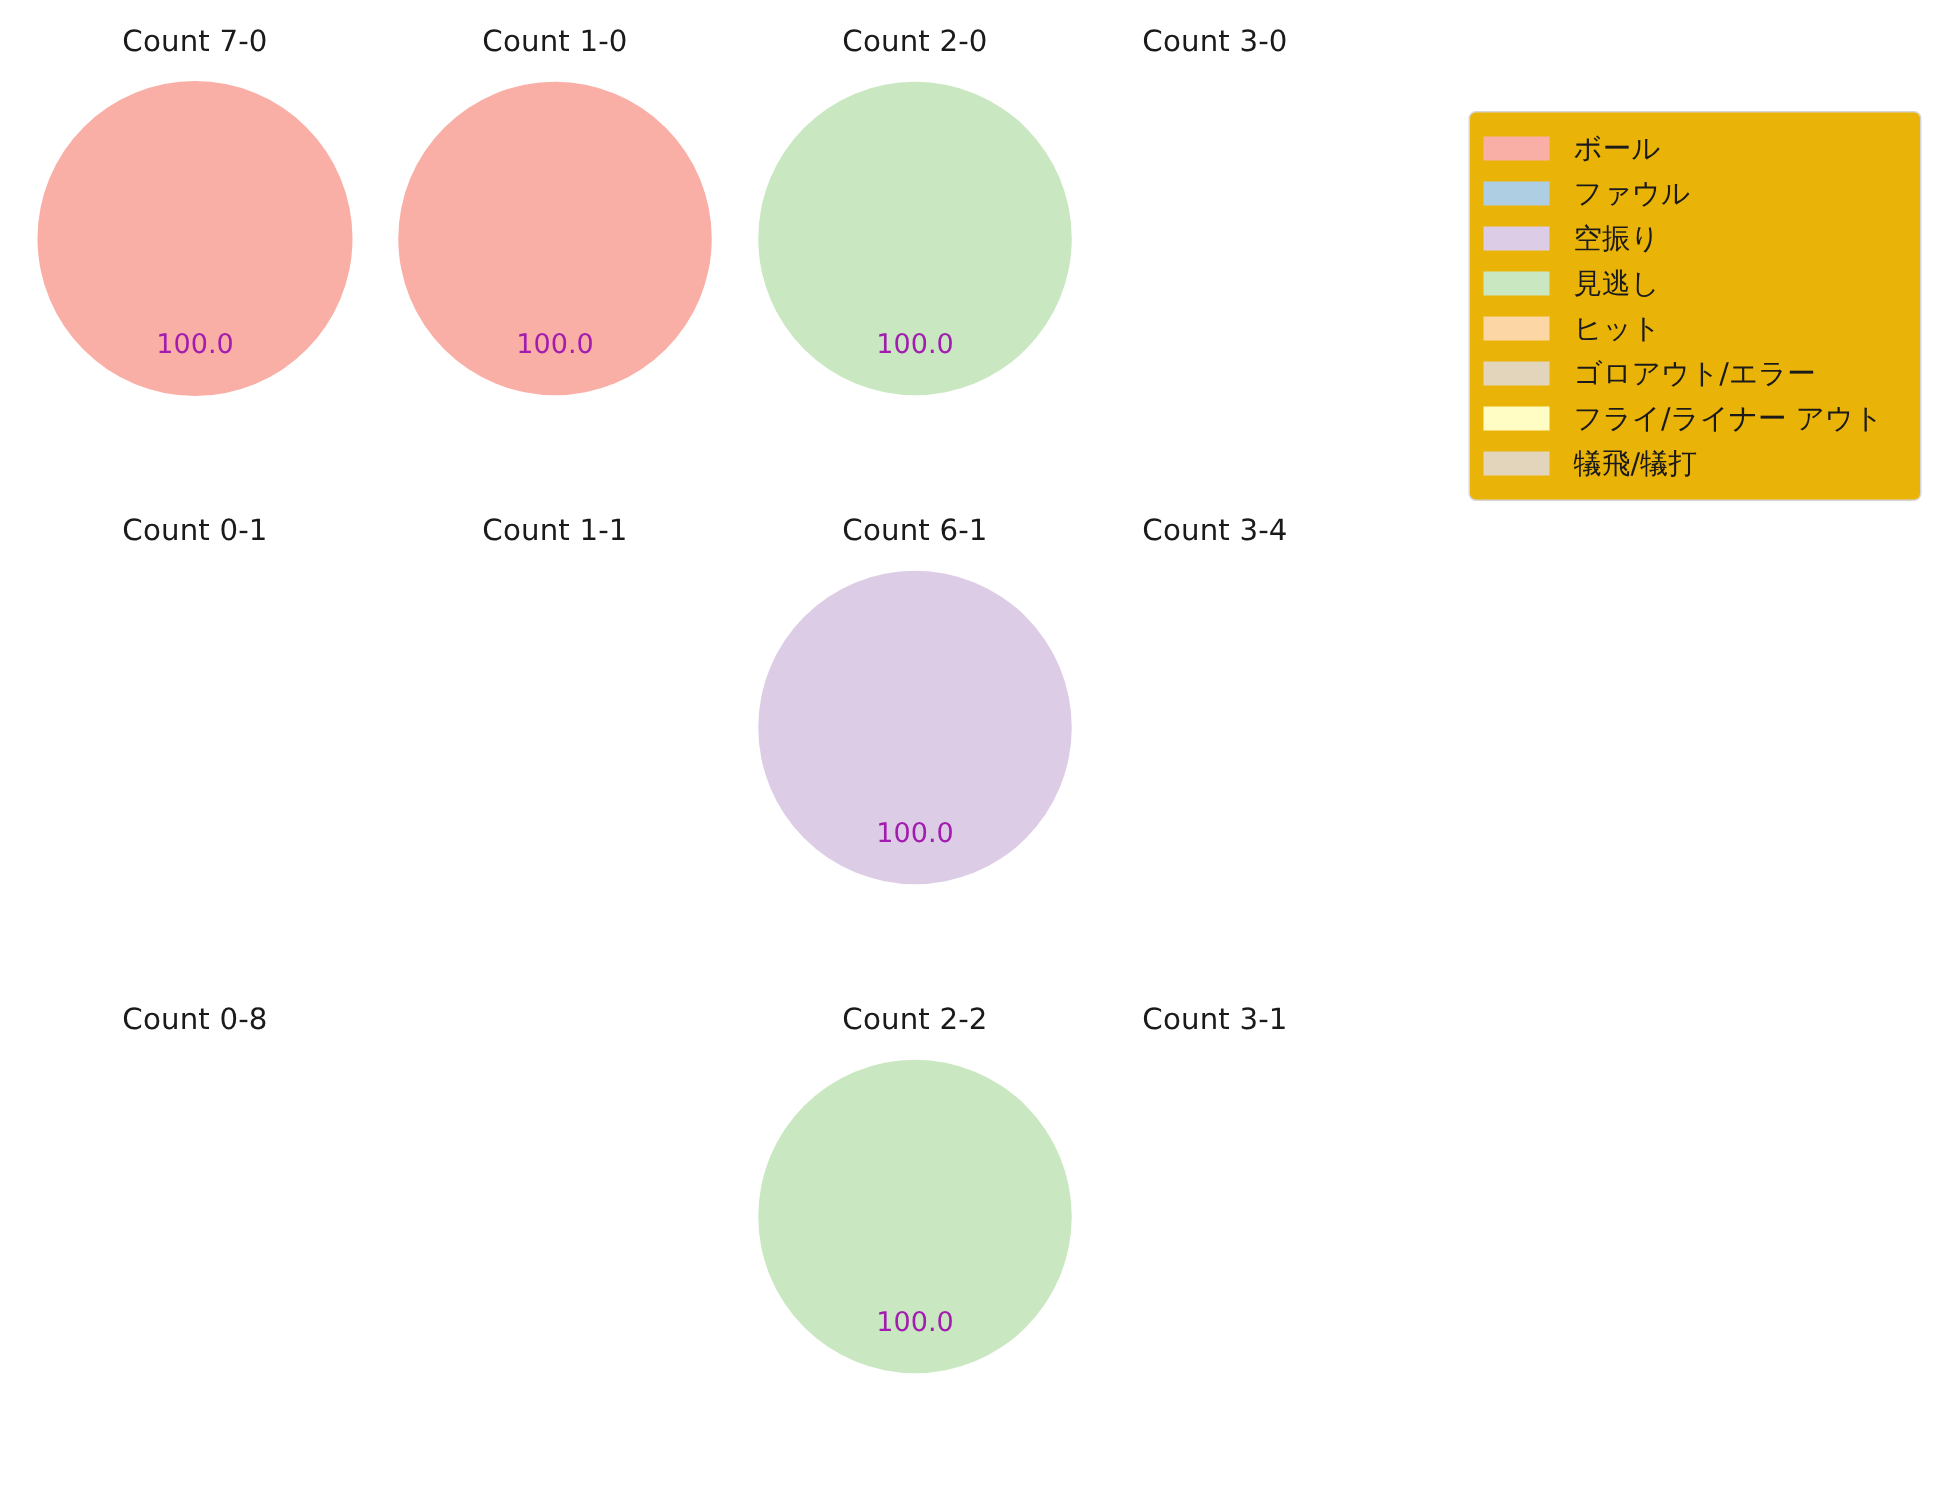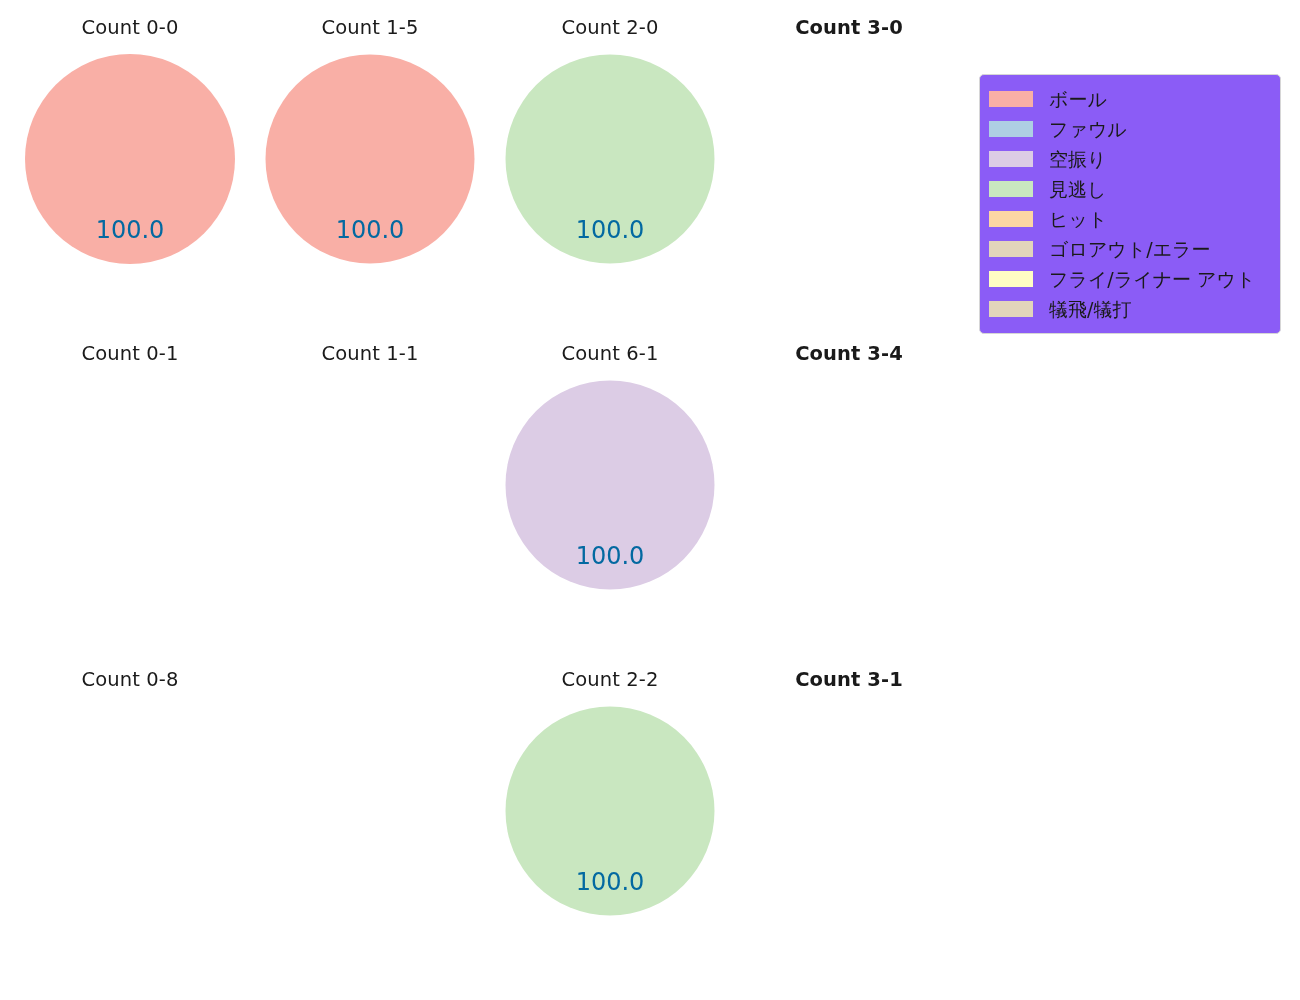--- a/index.html
+++ b/index.html
@@ -62,45 +62,45 @@
     left: 50%;
     top: 105px;
     transform: translate(-50%, -50%);
     border-radius: 50%;
   }
   .bubble-label {
     position: absolute;
     left: 50%;
     transform: translateX(-50%);
     top: 166px;
-    font-size: 24px;
+    font-size: 18px;
     line-height: 20px;
-    color: #0369a1;
+    color: #a21caf;
     white-space: nowrap;
     text-align: center;
   }
 
   
   .row-0 { top: 16px; }
   .row-1 { top: 342px; }
   .row-2 { top: 668px; }
 
   .col-0 { left: 10px; }
   .col-1 { left: 250px; }
   .col-2 { left: 490px; }
-  .col-3 { left: 729px; font-weight: bold; }
+  .col-3 { left: 690px; }
 
   
   #legend {
     position: absolute;
     left: 979px;
     top: 74px;
     width: 302px;
     box-sizing: border-box;
-    background: #8b5cf6;
+    background: #eab308;
     border: 1px solid #d6d6d6;
     border-radius: 5px;
     padding: 9px 10px 9px 9px;
   }
   .legend-row {
     display: flex;
     align-items: center;
     height: 30px;
   }
   .legend-swatch {
@@ -115,28 +115,28 @@
     color: #1a1a1a;
     white-space: nowrap;
   }
 </style>
 </head>
 <body>
 
 <div id="chart-root">
   <div class="grid" id="grid">
       <div class="cell row-0 col-0">
-        <div class="cell-title">Count 0-0</div>
+        <div class="cell-title">Count 7-0</div>
         <div class="bubble-area">
           <div class="bubble" style="width: 210px; height: 210px; background: rgb(249, 175, 166);"></div>
           <div class="bubble-label">100.0</div>
         </div>
       </div>
       <div class="cell row-0 col-1">
-        <div class="cell-title">Count 1-5</div>
+        <div class="cell-title">Count 1-0</div>
         <div class="bubble-area">
           <div class="bubble" style="width: 209px; height: 209px; background: rgb(249, 175, 166);"></div>
           <div class="bubble-label">100.0</div>
         </div>
       </div>
       <div class="cell row-0 col-2">
         <div class="cell-title">Count 2-0</div>
         <div class="bubble-area">
           <div class="bubble" style="width: 209px; height: 209px; background: rgb(201, 231, 192);"></div>
           <div class="bubble-label">100.0</div>

